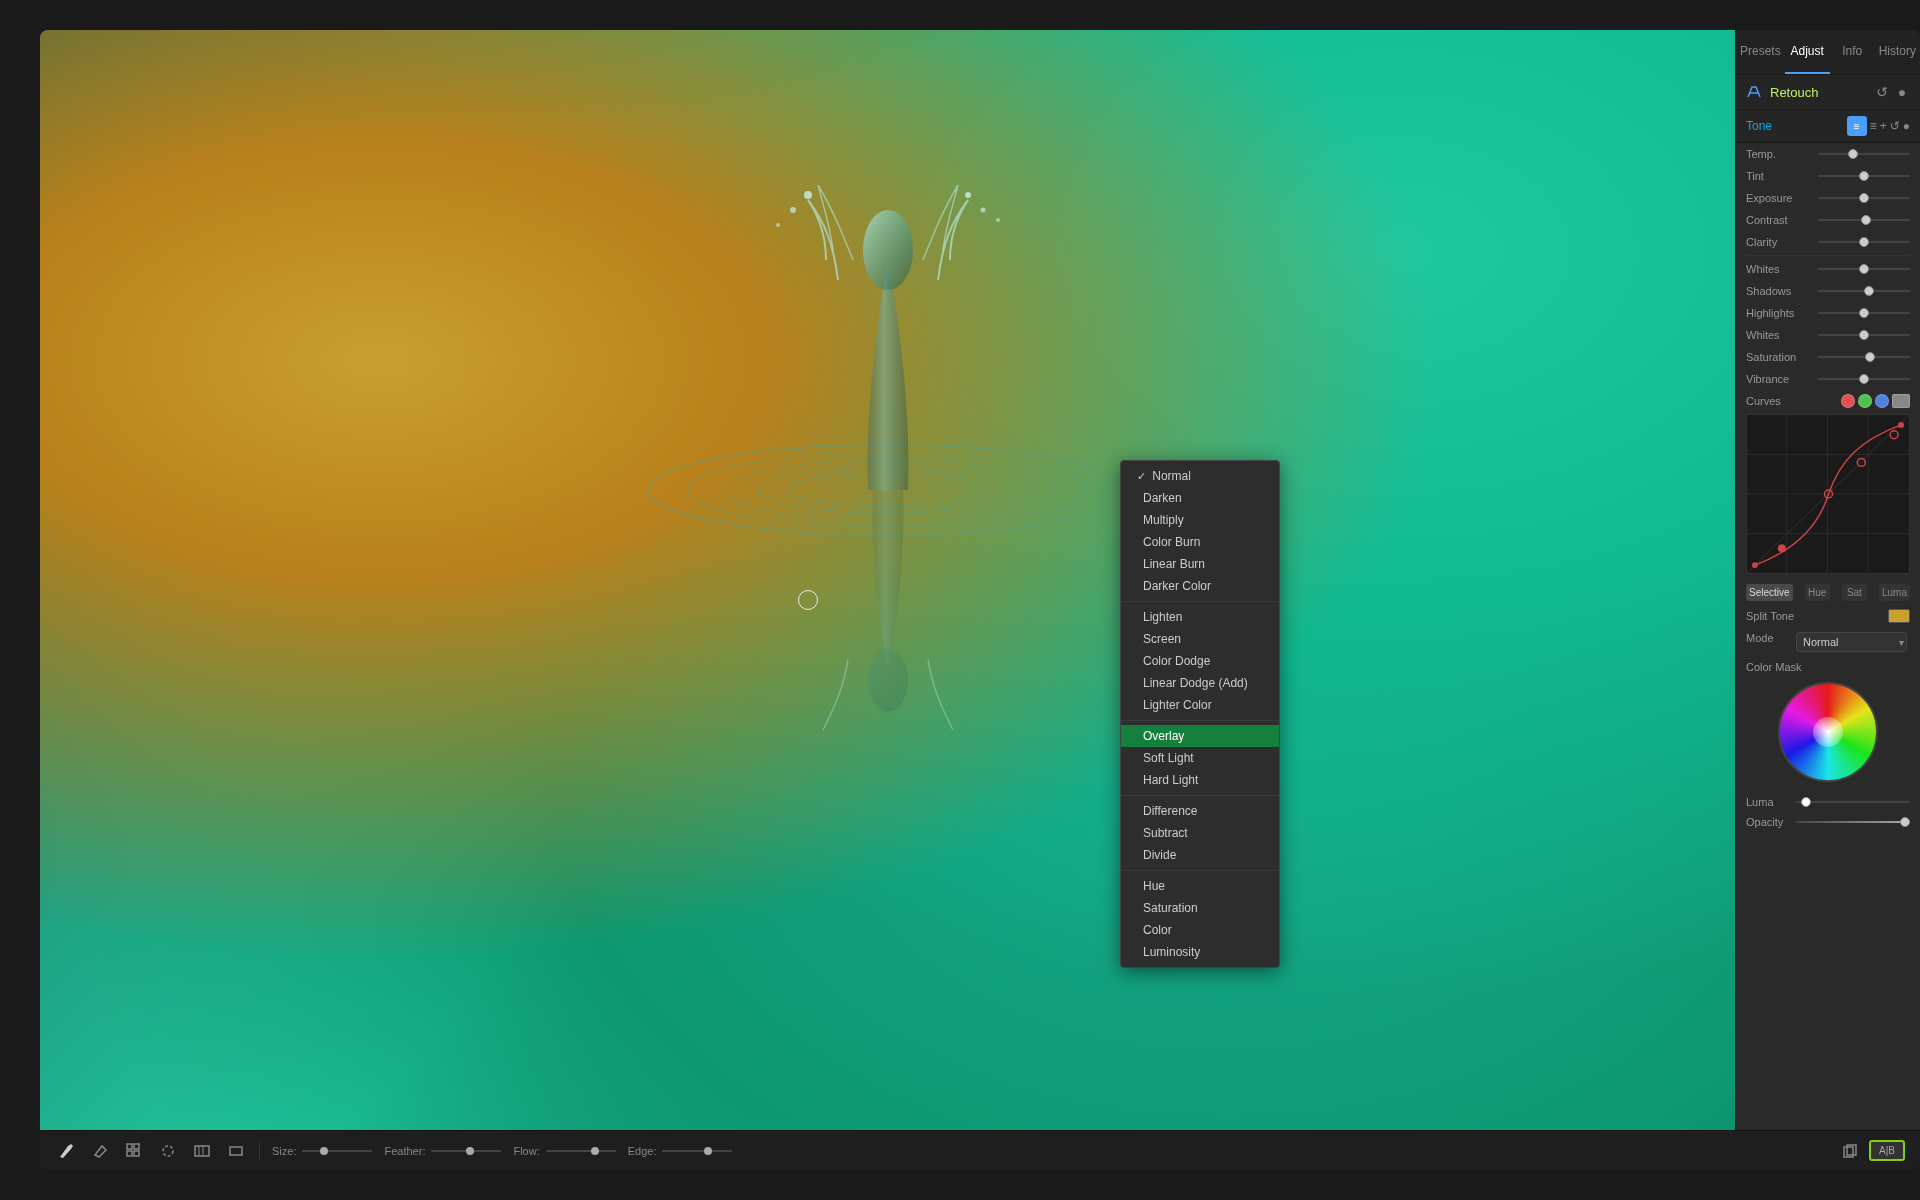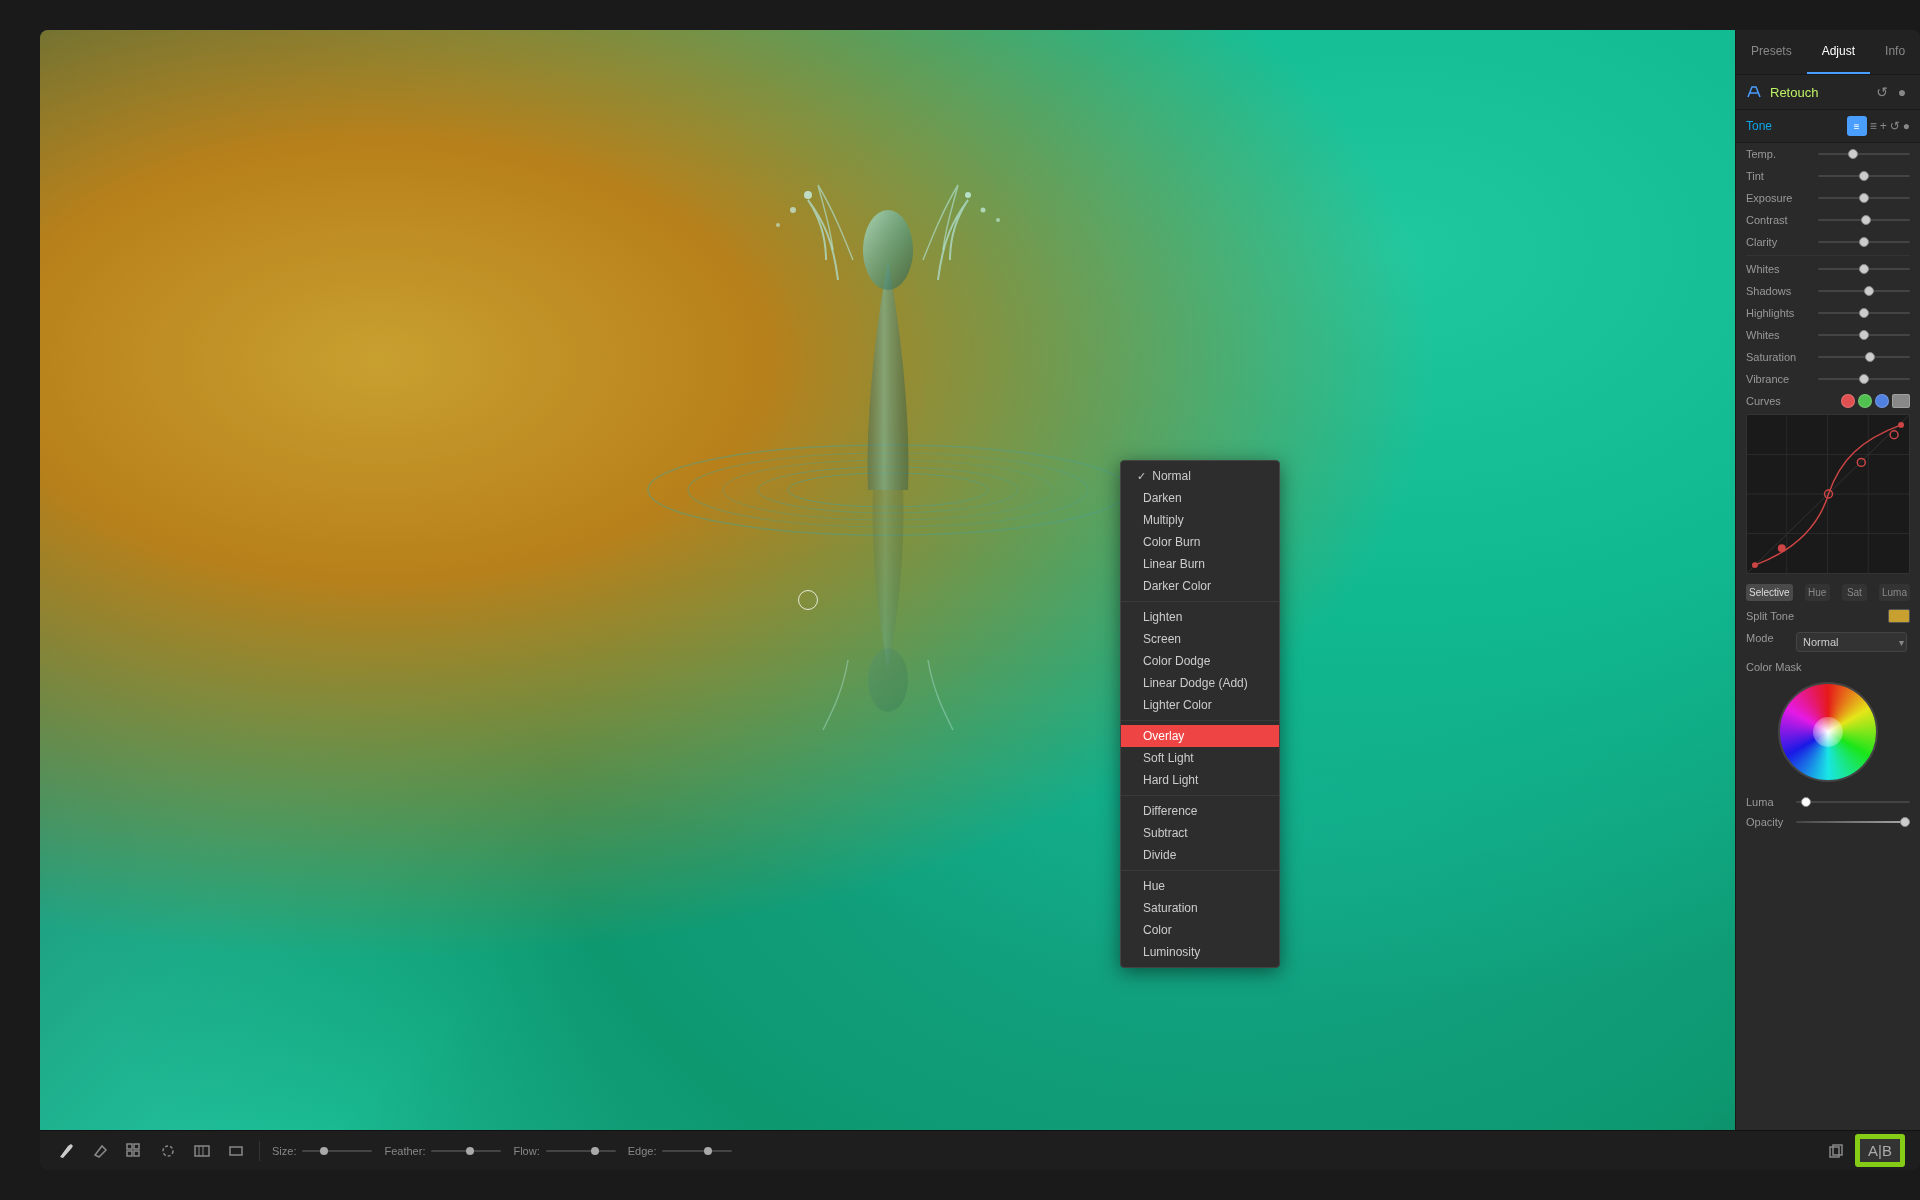--- a/index.html
+++ b/index.html
@@ -82,21 +82,21 @@
     
     .panel-tabs {
       display: flex;
       background: #222;
       border-bottom: 1px solid #1a1a1a;
       flex-shrink: 0;
     }
 
     .panel-tab {
       flex: 1;
-      padding: 14px 15px;
+      padding: 14px 4px;
       text-align: center;
       font-size: 12px;
       color: #888;
       cursor: pointer;
       border-bottom: 2px solid transparent;
     }
 
     .panel-tab.active {
       color: #fff;
       border-bottom: 2px solid #4a9eff;
@@ -504,23 +504,23 @@
 
     .toolbar-right {
       margin-left: auto;
       display: flex;
       align-items: center;
       gap: 8px;
     }
 
     .ab-btn {
       background: #333;
-      border: 5px solid #84cc16;
+      border: 2px solid #84cc16;
       color: #aaa;
-      font-size: 15px;
+      font-size: 10px;
       padding: 3px 8px;
       border-radius: 3px;
       cursor: pointer;
     }
 
     
     .dropdown-menu {
       position: absolute;
       background: #2d2d2d;
       border: 1px solid #444;
@@ -536,21 +536,21 @@
     .dropdown-item {
       padding: 4px 16px;
       font-size: 12px;
       color: #ccc;
       cursor: pointer;
       display: flex;
       align-items: center;
     }
 
     .dropdown-item.active {
-      background: #ef4444;
+      background: #15803d;
       color: #fff;
     }
 
     .dropdown-item.checked::before {
       content: '✓';
       margin-right: 6px;
       font-size: 11px;
     }
 
     .dropdown-item:not(.checked) {

